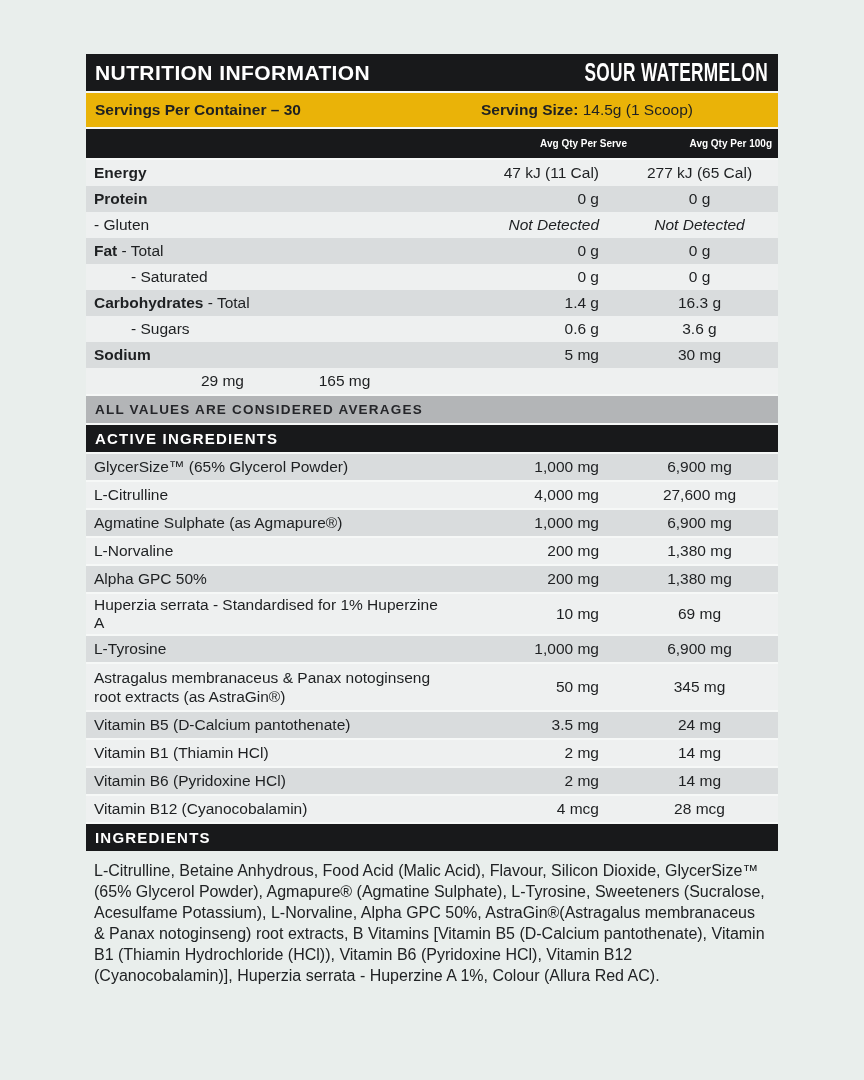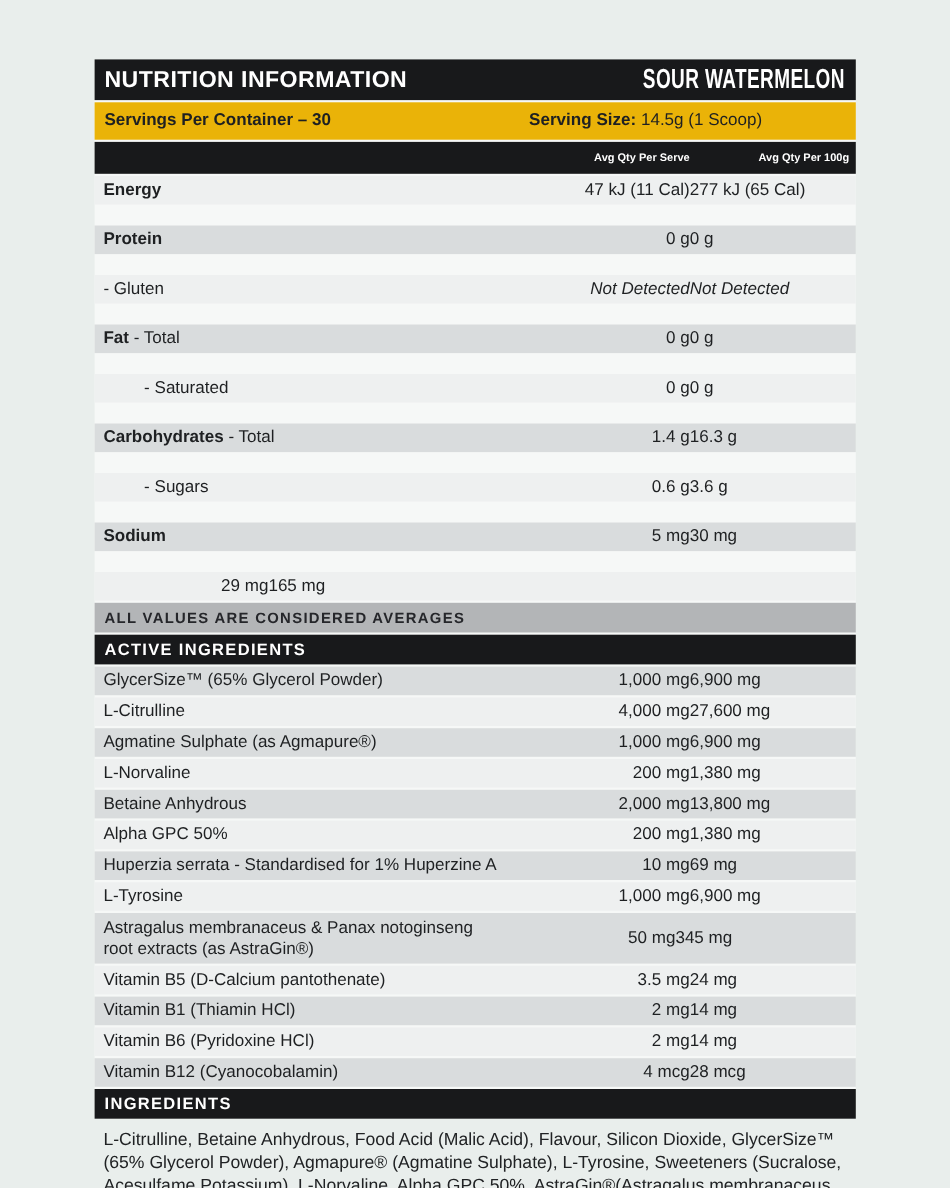--- a/index.html
+++ b/index.html
@@ -74,21 +74,21 @@
   .col-per100 { width: 145px; text-align: right; }
   .row {
     display: flex;
     align-items: center;
     min-height: 26px;
     padding: 2px 6px 2px 8px;
     font-size: 15.5px;
   }
   .row .lbl { flex: 1; padding-right: 6px; }
   .row .val-serve { width: 150px; text-align: right; }
-  .row .val-per100 { width: 145px; text-align: left; }
+  .row .val-per100 { width: 145px; text-align: center; margin-left: 28px; }
   .row .bold { font-weight: bold; }
   #nutrition-rows .row:nth-child(odd) { background: #eef0f0; }
   #nutrition-rows .row:nth-child(even) { background: #d9dcdd; }
   #active-rows .row:nth-child(odd) { background: #d9dcdd; }
   #active-rows .row:nth-child(even) { background: #eef0f0; }
   .row.indent .rest { margin-left: 37px; }
   .row.italic-vals .val-serve,
   .row.italic-vals .val-per100 { font-style: italic; }
   .row.two-line { min-height: 46px; }
   .row.two-line .lbl { max-width: 370px; line-height: 1.25; }
@@ -133,21 +133,21 @@
         <span class="servings-left">Servings Per Container – 30</span>
         <span class="serving-size"><span class="ss-label">Serving Size:</span><span> 14.5g (1 Scoop)</span></span>
       </div>
 
       <div class="bar-black colheader-bar">
         <span class="spacer"></span>
         <span class="col-serve">Avg Qty Per Serve</span>
         <span class="col-per100">Avg Qty Per 100g</span>
       </div>
 
-      <div id="nutrition-rows" class="panel" style="gap:19px; background:transparent; display:flex; ">
+      <div id="nutrition-rows" class="panel" style="gap:0; background:transparent; display:flex; ">
         <div class="row">
           <span class="lbl"><span class="bold">Energy</span><span class="rest"></span></span>
           <span class="val-serve">47 kJ (11 Cal)</span>
           <span class="val-per100">277 kJ (65 Cal)</span>
         </div>
         <div class="row">
           <span class="lbl"><span class="bold">Protein</span><span class="rest"></span></span>
           <span class="val-serve">0 g</span>
           <span class="val-per100">0 g</span>
         </div>
@@ -210,25 +210,20 @@
           <span class="lbl">Agmatine Sulphate (as Agmapure®)</span>
           <span class="val-serve">1,000 mg</span>
           <span class="val-per100">6,900 mg</span>
         </div>
         <div class="row">
           <span class="lbl">L-Norvaline</span>
           <span class="val-serve">200 mg</span>
           <span class="val-per100">1,380 mg</span>
         </div>
         <div class="row">
-          <span class="lbl">Betaine Anhydrous</span>
-          <span class="val-serve">2,000 mg</span>
-          <span class="val-per100">13,800 mg</span>
-        </div>
-        <div class="row">
           <span class="lbl">Alpha GPC 50%</span>
           <span class="val-serve">200 mg</span>
           <span class="val-per100">1,380 mg</span>
         </div>
         <div class="row">
           <span class="lbl">Huperzia serrata - Standardised for 1% Huperzine A</span>
           <span class="val-serve">10 mg</span>
           <span class="val-per100">69 mg</span>
         </div>
         <div class="row">

